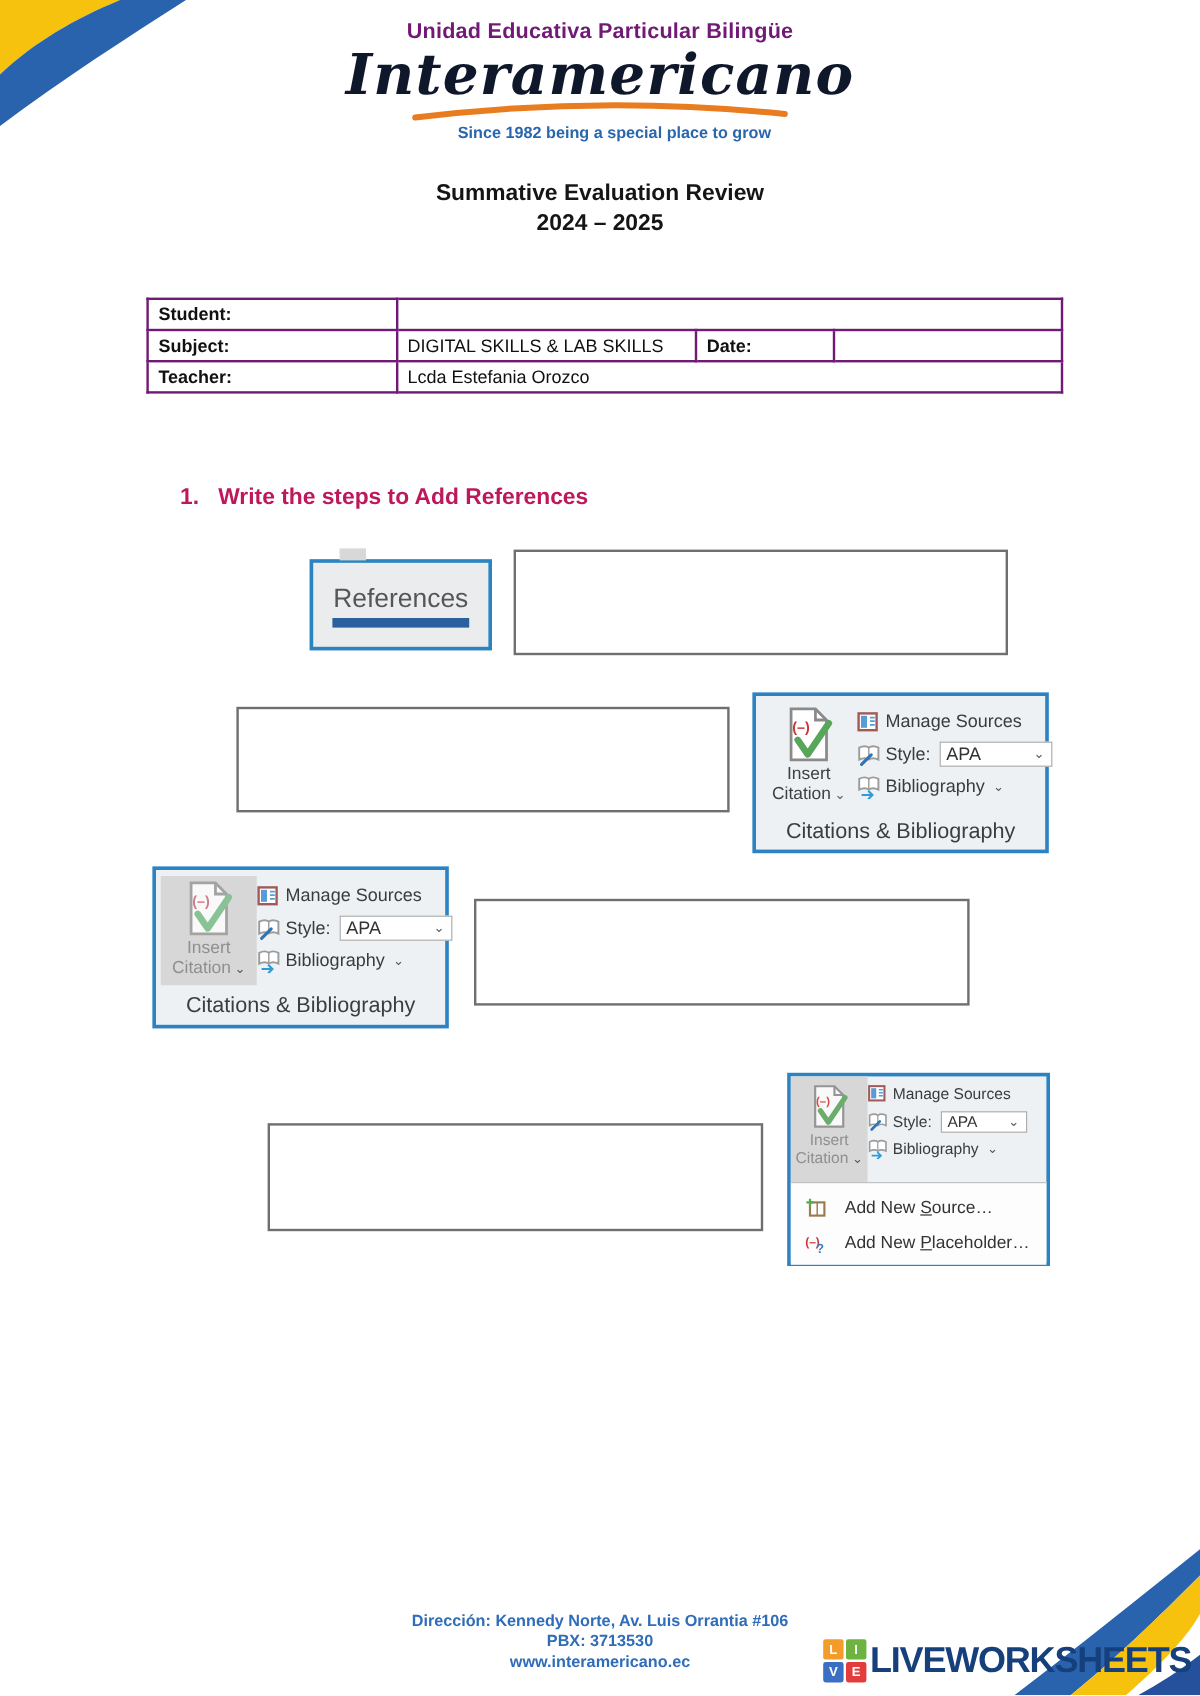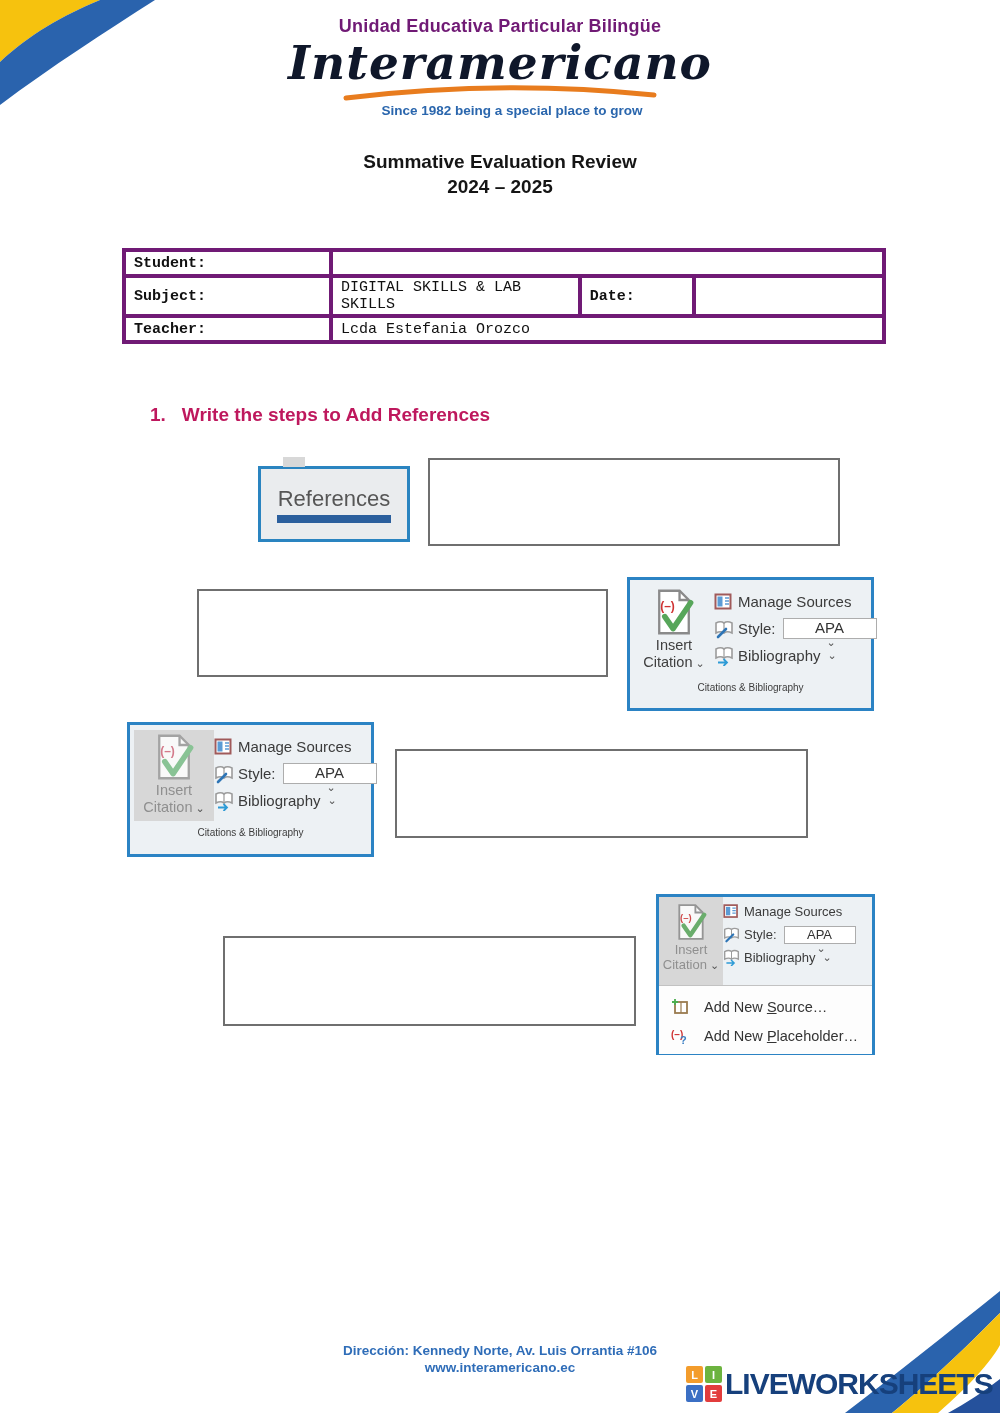--- a/index.html
+++ b/index.html
@@ -18,21 +18,21 @@
   .logo-script { font-family:"DejaVu Serif", serif; font-style:italic; font-weight:bold; font-size:47px; color:#0f172a; line-height:52px; letter-spacing:1px; }
   .logo-underline { display:block; margin:-4px auto 0; }
   .logo-tagline { font-size:13.5px; font-weight:bold; color:#2a66ad; margin-top:2px;padding-left:24px; }
 
   
   .doc-title { position:absolute; left:0; top:149px; width:1000px; text-align:center; font-size:19px; font-weight:bold; color:#151515; line-height:25px; z-index:2; }
   .doc-title sup { font-size:11px; }
 
   
   .info-table { position:absolute; left:122px; top:248px; width:764px; border-collapse:collapse; z-index:2; }
-  .info-table td { border:4px solid #701a75; height:26px; font-size:15px; padding:1px 8px; color:#111; vertical-align:middle;font-family:Liberation Mono, monospace; }
+  .info-table td { border:2px solid #701a75; height:26px; font-size:15px; padding:1px 8px; color:#111; vertical-align:middle; }
   .info-table td.lbl { font-weight:bold; }
 
   
   .question { position:absolute; left:150px; top:404px; font-size:19px; font-weight:bold; color:#be185d; z-index:2; }
   .question .qnum { margin-right:16px; }
 
   
   .ref-tab { position:absolute; left:258px; top:466px; width:152px; height:76px; background:#eaecee; border:3px solid #2a84c0; z-index:2; display:flex; flex-direction:column; align-items:center; justify-content:center; }
   .ref-artifact { position:absolute; left:22px; top:-12px; width:22px; height:10px; background:#d8d8d8; }
   .ref-label { font-size:22px; color:#565656; }
@@ -55,24 +55,24 @@
   .ic-btn { width:80px; display:flex; flex-direction:column; align-items:center; text-align:center; padding-top:3px; flex:none; }
   .ic-btn.pressed { background:#d7d7d7; }
   .ic-btn.pressed .ic-label { color:#8f8f8f; }
   .ic-btn.pressed svg { opacity:.85; }
   .ic-label { font-size:14.5px; color:#404040; line-height:17px; margin-top:1px; }
   .ribbon-c .ic-btn { width:64px; padding-top:6px; }
   .ribbon-c .ic-label { font-size:13px; line-height:15px; }
   .ribbon-rows { display:flex; flex-direction:column; justify-content:flex-start; padding-top:3px;text-align:center; }
   .rrow { display:flex; align-items:center; gap:4px; height:27px; font-size:15px; color:#3b3b3b; white-space:nowrap; }
   .ribbon-c .rrow { height:23px; font-size:13px; }
-  .style-dd { display:inline-flex; justify-content:space-between; align-items:center; background:#fff; border:1px solid #adadad; width:94px; height:21px; padding:0 5px; margin-left:3px; color:#333;flex-direction:column; }
+  .style-dd { display:inline-flex; justify-content:space-between; align-items:center; background:#fff; border:1px solid #adadad; width:94px; height:21px; padding:0 5px; margin-left:3px; color:#333; }
   .ribbon-c .style-dd { width:72px; height:18px; }
   .chev { font-size:11px; color:#555; margin-left:3px; }
-  .ribbon-caption { text-align:center; font-size:10px; color:#3d3d3d; padding-top:6px; }
+  .ribbon-caption { text-align:center; font-size:18px; color:#3d3d3d; padding-top:6px; }
   .menu-list { background:#fdfdfd; border-top:1px solid #c2c2c2; padding:6px 4px 4px; }
   .menu-item { display:flex; align-items:center; gap:15px; height:29px; padding-left:8px; font-size:14.5px; color:#333; white-space:nowrap; }
 
   
   .footer-text { position:absolute; left:0; top:1342px; width:1000px; text-align:center; font-size:13.5px; font-weight:bold; color:#2f6db8; line-height:17px; z-index:3; }
   .lw-logo { position:absolute; left:686px; top:1366px; display:flex; align-items:center; gap:3px; z-index:4; }
   .lw-squares { display:grid; grid-template-columns:17px 17px; grid-auto-rows:17px; gap:2px; }
   .sq { display:flex; align-items:center; justify-content:center; color:#fff; font-size:11px; font-weight:bold; border-radius:2px; }
   .sq-l { background:#f39c2c; }
   .sq-i { background:#6cb33f; }
@@ -308,20 +308,21 @@
           <text x="9" y="17" font-size="11" font-weight="bold" fill="#3b7fc4" font-family="Liberation Sans, sans-serif">?</text>
         </svg>
         <span><span>Add New </span><u>P</u><span>laceholder…</span></span>
       </div>
     </div>
   </div>
 
   <footer>
     <div class="footer-text">
       <div>Dirección: Kennedy Norte, Av. Luis Orrantia #106</div>
+      <div>PBX: 3713530</div>
       <div>www.interamericano.ec</div>
     </div>
     <div class="lw-logo">
       <div class="lw-squares">
         <span class="sq sq-l">L</span>
         <span class="sq sq-i">I</span>
         <span class="sq sq-v">V</span>
         <span class="sq sq-e">E</span>
       </div>
       <span class="lw-text">LIVEWORKSHEETS</span>

